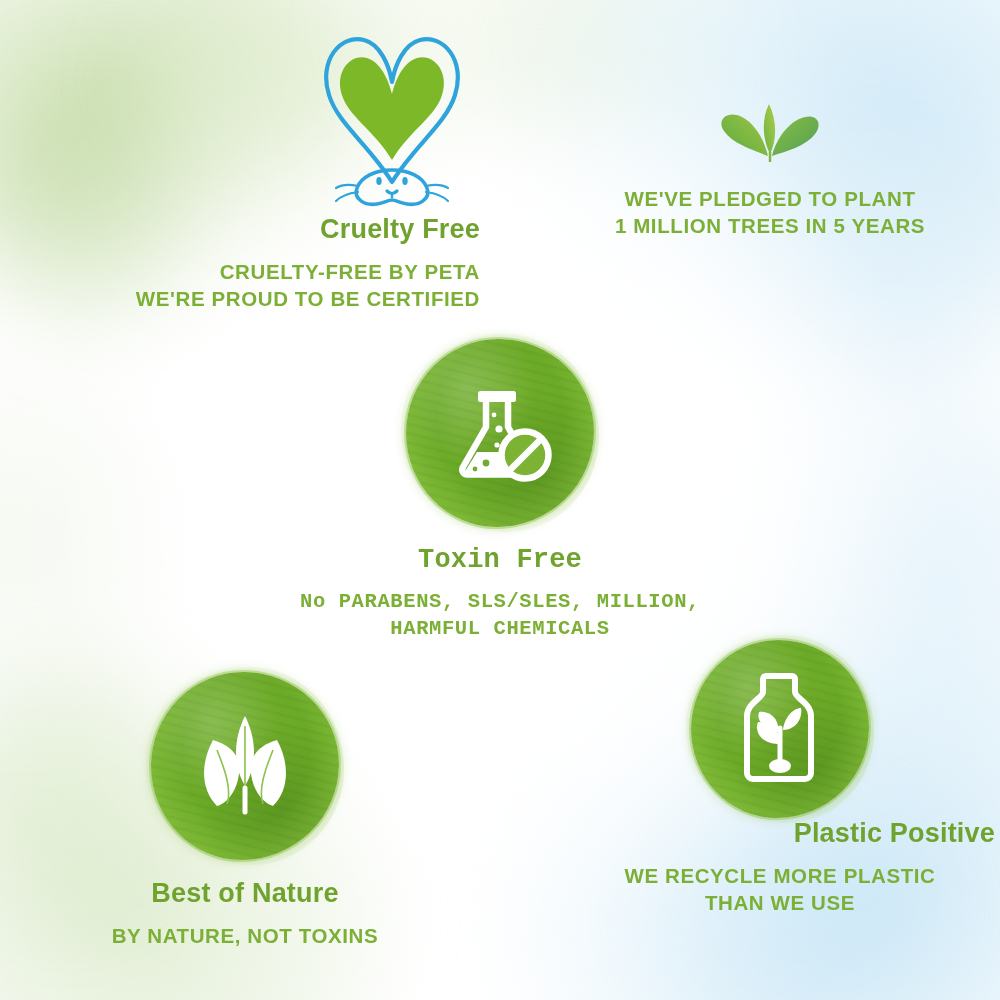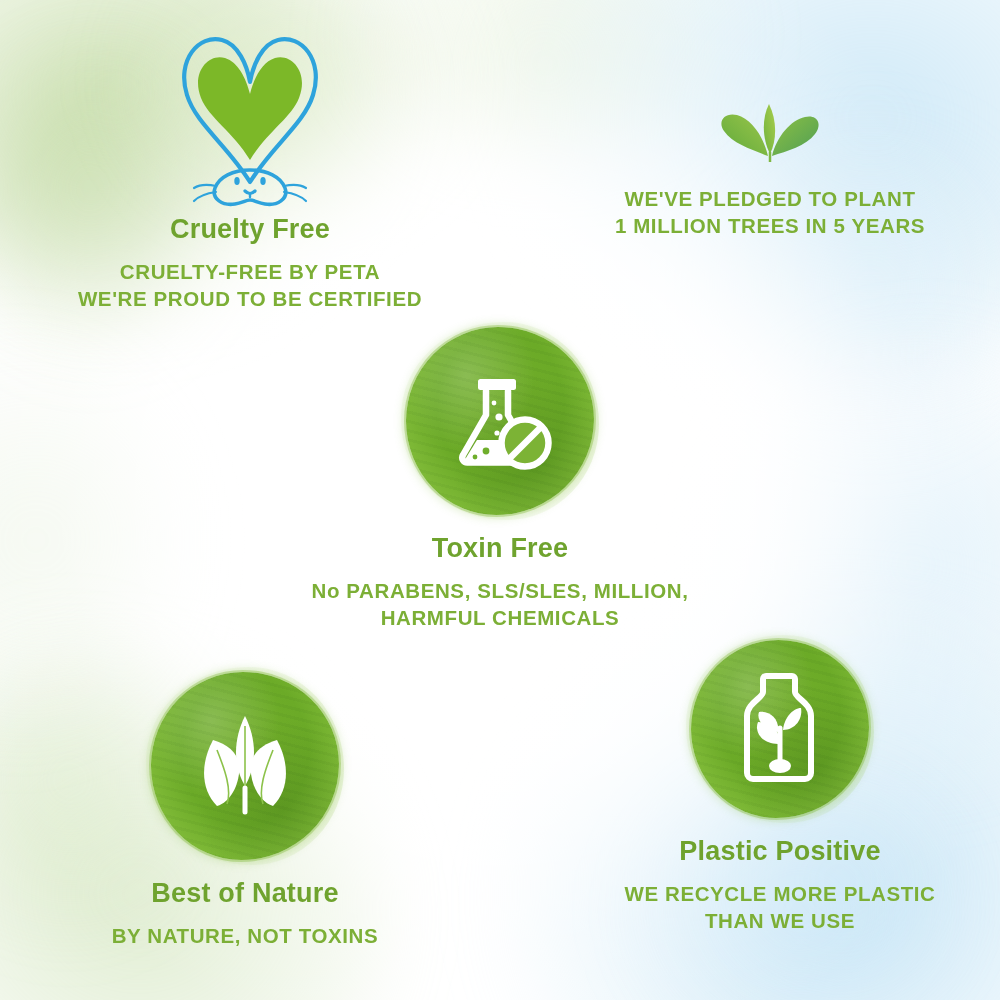--- a/index.html
+++ b/index.html
@@ -97,23 +97,23 @@
     content:""; position:absolute; inset:0;
     border-radius:inherit;
     background:
       repeating-linear-gradient(102deg, rgba(255,255,255,.055) 0px, rgba(255,255,255,.055) 2px, rgba(0,0,0,0) 2px, rgba(0,0,0,0) 7px),
       repeating-linear-gradient(14deg, rgba(45,95,15,.05) 0px, rgba(45,95,15,.05) 3px, rgba(0,0,0,0) 3px, rgba(0,0,0,0) 9px);
     mix-blend-mode:multiply; opacity:.85;
   }
   .badge svg{ position:relative; z-index:2; }
 
   
-  #blk-cruelty   { left:20px;  top:20px;  width:460px; }
+  #blk-cruelty   { left:20px;  top:20px;  width:460px;text-align:right; }
   #blk-plant     { left:540px; top:100px; width:460px; }
-  #blk-toxin     { left:270px; top:327px; width:460px; }
+  #blk-toxin     { left:270px; top:339px; width:460px;font-family:Liberation Mono, monospace; }
   #blk-nature    { left:15px;  top:672px; width:460px; }
   #blk-plastic   { left:565px; top:640px; width:430px; }
 
   #blk-cruelty .b-title, #blk-plant .b-title{ font-size:27px; }
   #blk-toxin  .b-title, #blk-nature .b-title, #blk-plastic .b-title{ font-size:27px; }
   .b-sub{ font-size:20.5px; }
 
   .icon-wrap{ display:block; }
 
   
@@ -277,20 +277,20 @@
         <path d="M50 60 v36" stroke="#ffffff" stroke-width="5" stroke-linecap="round" fill="none"></path>
 
         <path d="M48 64 C34 62 26 52 29 44 C40 42 50 52 48 64 Z" fill="#ffffff"></path>
         <path d="M48 76 C32 76 24 64 28 54 C42 54 52 64 48 76 Z" fill="#ffffff"></path>
 
         <path d="M53 62 C54 50 63 40 71 40 C73 51 65 62 53 62 Z" fill="#ffffff"></path>
 
         <ellipse cx="50" cy="98" rx="11" ry="7" fill="#ffffff"></ellipse>
       </svg>
     </div>
-    <div class="b-title" style="margin-top:18px;">Plastic Positive</div>
+    <div class="b-title" style="text-align:right;">Plastic Positive</div>
     <div class="b-sub" style="margin-top:14px;">
       <div>WE RECYCLE MORE PLASTIC</div>
       <div>THAN WE USE</div>
     </div>
   </div>
 
 </div>
 
 </body></html>

